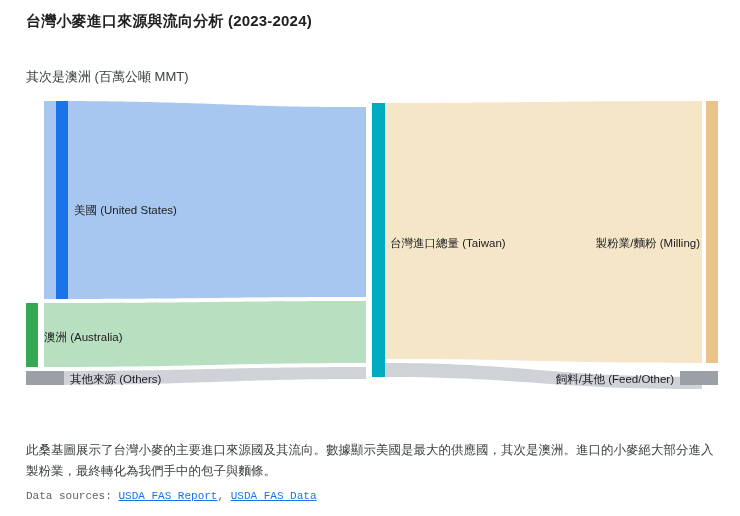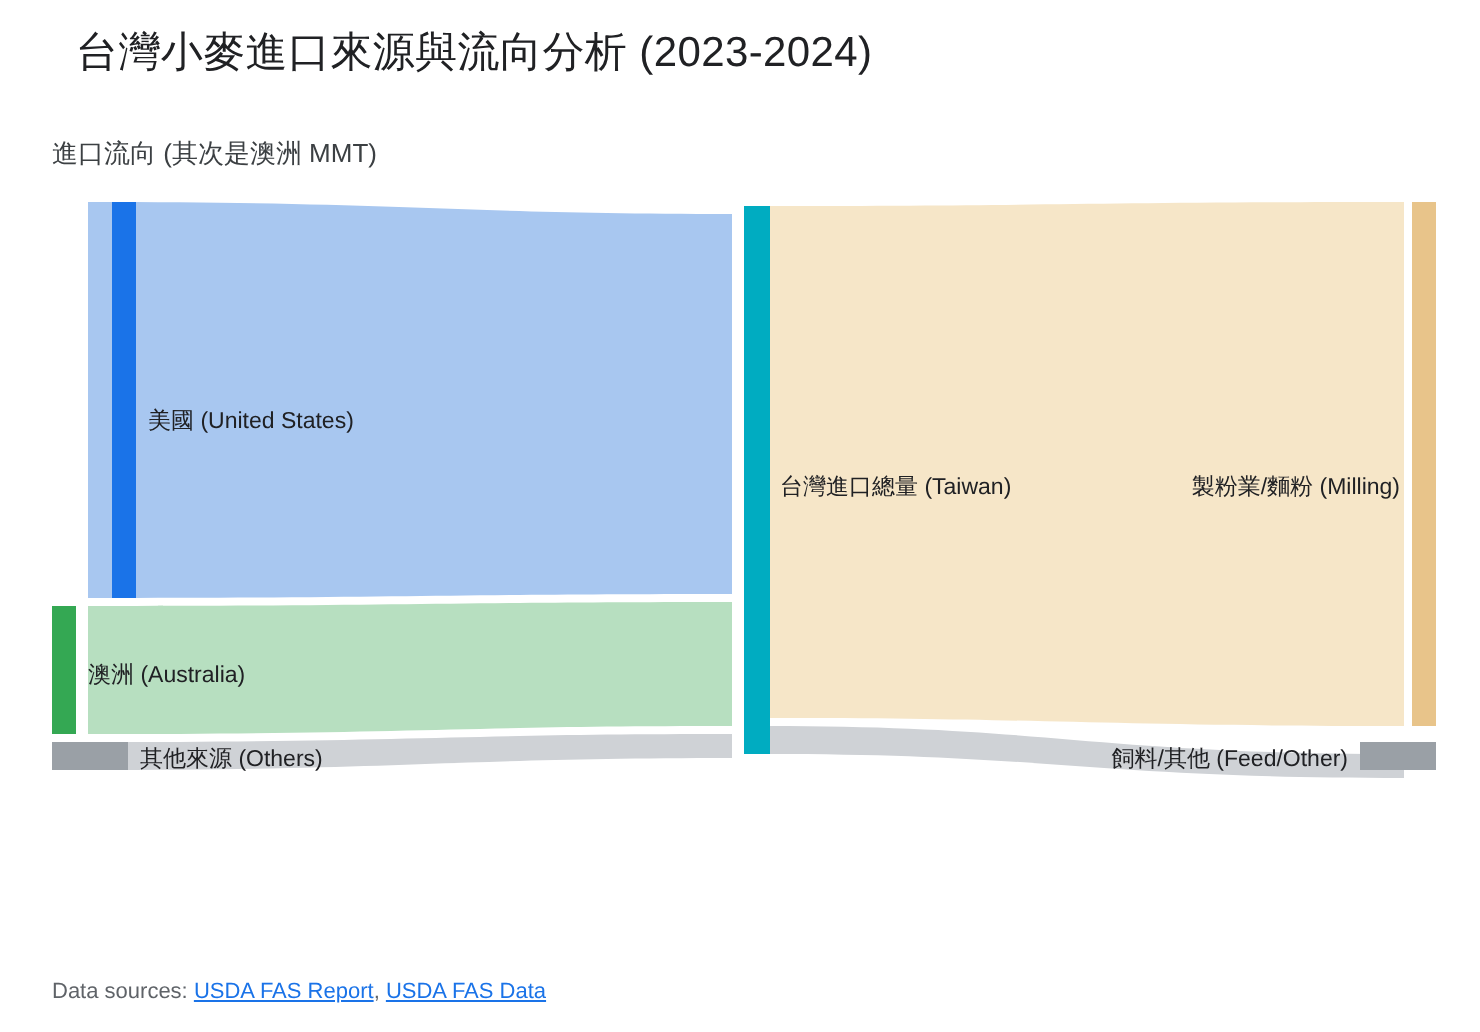--- a/index.html
+++ b/index.html
@@ -16,24 +16,24 @@
   }
   .page {
     position: relative;
     width: 740px;
     height: 516px;
     box-sizing: border-box;
     padding: 0;
   }
   .title {
     position: absolute;
-    left: 38px;
+    left: 26px;
     top: 12px;
-    font-size: 21px;
-    font-weight: 400;
+    font-size: 15px;
+    font-weight: 700;
     letter-spacing: 0.2px;
     color: #202124;
     white-space: nowrap;
   }
   .subtitle {
     position: absolute;
     left: 26px;
     top: 68px;
     font-size: 13px;
     font-weight: 400;
@@ -66,36 +66,37 @@
     font-size: 12.5px;
     line-height: 1.65;
     color: #3c4043;
   }
   .sources {
     position: absolute;
     left: 26px;
     top: 490px;
     font-size: 11px;
     color: #5f6368;
+    font-family: Liberation Mono, monospace;
   }
   .sources a {
     color: #1a73e8;
     text-decoration: underline;
   }
   .sources .sep {
     color: #5f6368;
   }
 </style>
 </head>
 <body>
 
 <div class="page">
 
   <div class="title">台灣小麥進口來源與流向分析 (2023-2024)</div>
-  <div class="subtitle">進口流向 (其次是澳洲 MMT)</div>
+  <div class="subtitle">其次是澳洲 (百萬公噸 MMT)</div>
 
   <div class="chart-area">
     <svg class="sankey-svg" width="692" height="300" viewBox="0 0 692 300" xmlns="http://www.w3.org/2000/svg">
 
       <path d="M 18,0 C 180,0 200,6 340,6 L 340,196 C 200,196 180,198 18,198 Z" fill="#a8c7f0"></path>
 
       <path d="M 18,202 C 180,202 200,200 340,200 L 340,262 C 200,262 180,266 18,266 Z" fill="#b7dfc0"></path>
 
       <path d="M 18,270 C 180,270 200,266 340,266 L 340,278 C 200,278 180,284 18,284 Z" fill="#cfd2d6"></path>
 
@@ -112,20 +113,21 @@
 
       <text class="node-label" x="48" y="113">美國 (United States)</text>
       <text class="node-label" x="18" y="240">澳洲 (Australia)</text>
       <text class="node-label" x="44" y="282">其他來源 (Others)</text>
       <text class="node-label" x="364" y="146">台灣進口總量 (Taiwan)</text>
       <text class="node-label node-label-right" x="674" y="146">製粉業/麵粉 (Milling)</text>
       <text class="node-label node-label-right" x="648" y="282">飼料/其他 (Feed/Other)</text>
     </svg>
   </div>
 
+  <div class="desc">此桑基圖展示了台灣小麥的主要進口來源國及其流向。數據顯示美國是最大的供應國，其次是澳洲。進口的小麥絕大部分進入製粉業，最終轉化為我們手中的包子與麵條。</div>
 
   <div class="sources">
     <span>Data sources:</span>
     <a href="#">USDA FAS Report</a><span class="sep">,</span>
     <a href="#">USDA FAS Data</a>
   </div>
 
 </div>
 
 </body></html>

